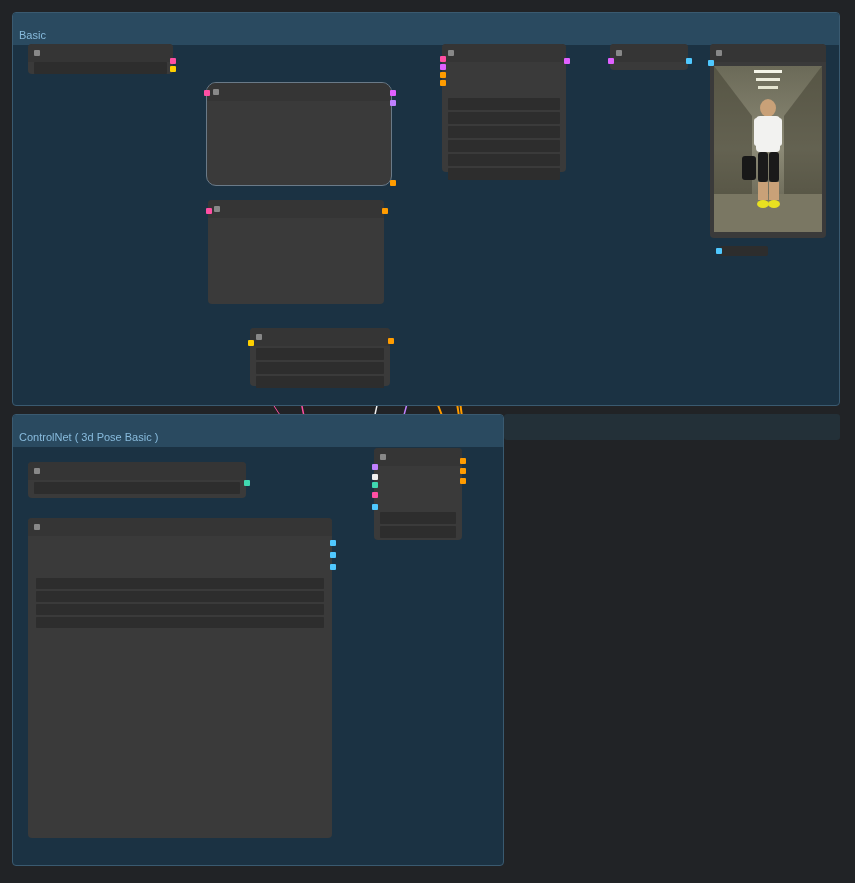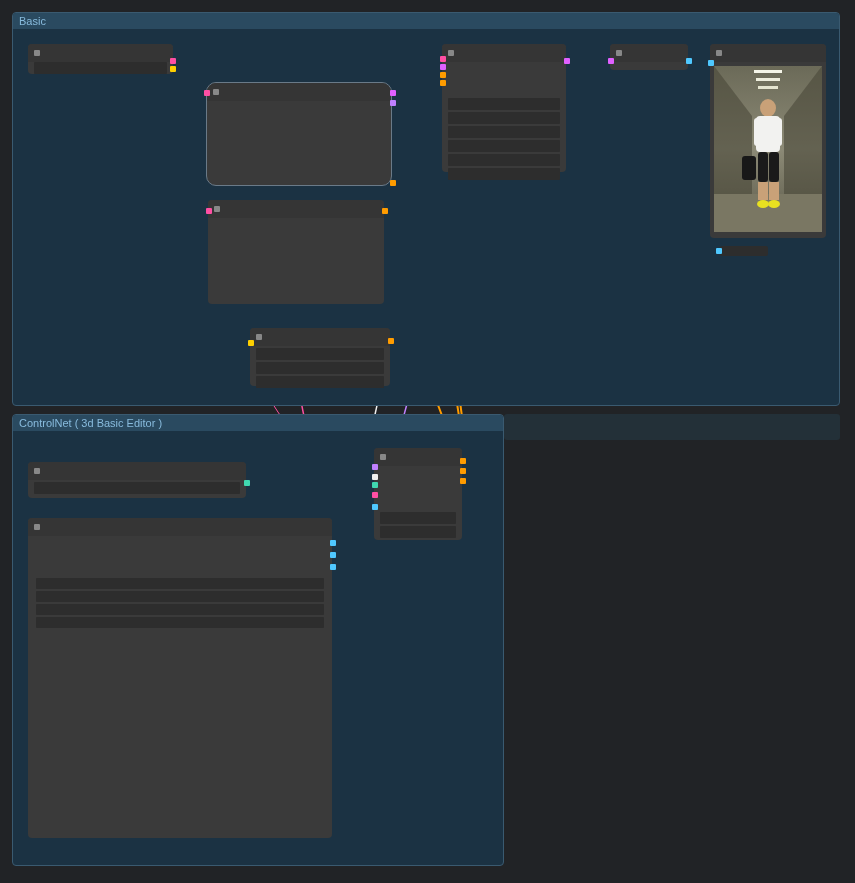--- a/index.html
+++ b/index.html
@@ -1,18 +1,18 @@
 <!DOCTYPE html>
 <html><head>
 <meta charset="utf-8">
 <style>
 html,body{margin:0;padding:0;width:855px;height:883px;background:#212326;font-family:Arial,sans-serif;font-size:11px;color:#ccc;overflow:hidden}
 .canvas{position:relative;width:855px;height:883px}
 .group{position:absolute;background:#1b3243;border:1px solid #3a5a70;border-radius:4px;box-sizing:border-box}
-.group-title{position:absolute;top:0;left:0;right:0;height:16px;background:#2a4a60;color:#88bbdd;font-size:11px;padding:2px 6px;border-top-left-radius:3px;border-top-right-radius:3px;box-sizing:border-box}
+.group-title{position:absolute;top:0;left:0;right:0;height:16px;background:#2a4a60;color:#88bbdd;font-size:11px;padding:16px 6px;border-top-left-radius:3px;border-top-right-radius:3px;box-sizing:border-box}
 .node{position:absolute;background:#3a3a3a;border-radius:4px;box-sizing:border-box}
 .node-header{height:18px;background:#353535;border-top-left-radius:4px;border-top-right-radius:4px;display:flex;align-items:center}
 .collapse-dot{width:6px;height:6px;background:#888;border-radius:1px;margin-left:6px}
 .row{height:12px;background:#2d2d2d;margin:2px 6px;border-radius:1px}
 .port{position:absolute;width:6px;height:6px;border-radius:1px}
 svg.wires{position:absolute;top:0;left:0;width:855px;height:883px;pointer-events:none}
 .preview{position:absolute;background:#3a3a3a;border-radius:4px;box-sizing:border-box}
 .preview-img{position:absolute}
 .badge{position:absolute;height:10px;background:#2d2d2d;border-radius:2px}
 </style>
@@ -54,21 +54,21 @@
   <path d="M 332 540 C 350 540 360 510 374 506" stroke="#4fc8ff" stroke-width="1.5" fill="none"></path>
   <path d="M 332 552 C 352 552 356 520 370 512" stroke="#4fc8ff" stroke-width="1.5" fill="none"></path>
   <path d="M 332 564 C 354 564 358 530 370 518" stroke="#4fc8ff" stroke-width="1.5" fill="none"></path>
 </svg>
 
 <div class="group" style="left:12px;top:12px;width:828px;height:394px">
   <div class="group-title">Basic</div>
 </div>
 
 <div class="group" style="left:12px;top:414px;width:492px;height:452px">
-  <div class="group-title">ControlNet ( 3d Basic Editor )</div>
+  <div class="group-title">ControlNet ( 3d Pose Basic )</div>
 </div>
 
 <div style="position:absolute;left:504px;top:414px;width:336px;height:26px;background:#233038;border-radius:3px"></div>
 
 <div class="node" style="left:28px;top:44px;width:145px;height:30px">
   <div class="node-header">
         <span class="collapse-dot"></span>
       </div>
   <div class="row" style="margin-top:0"></div>
 </div>

